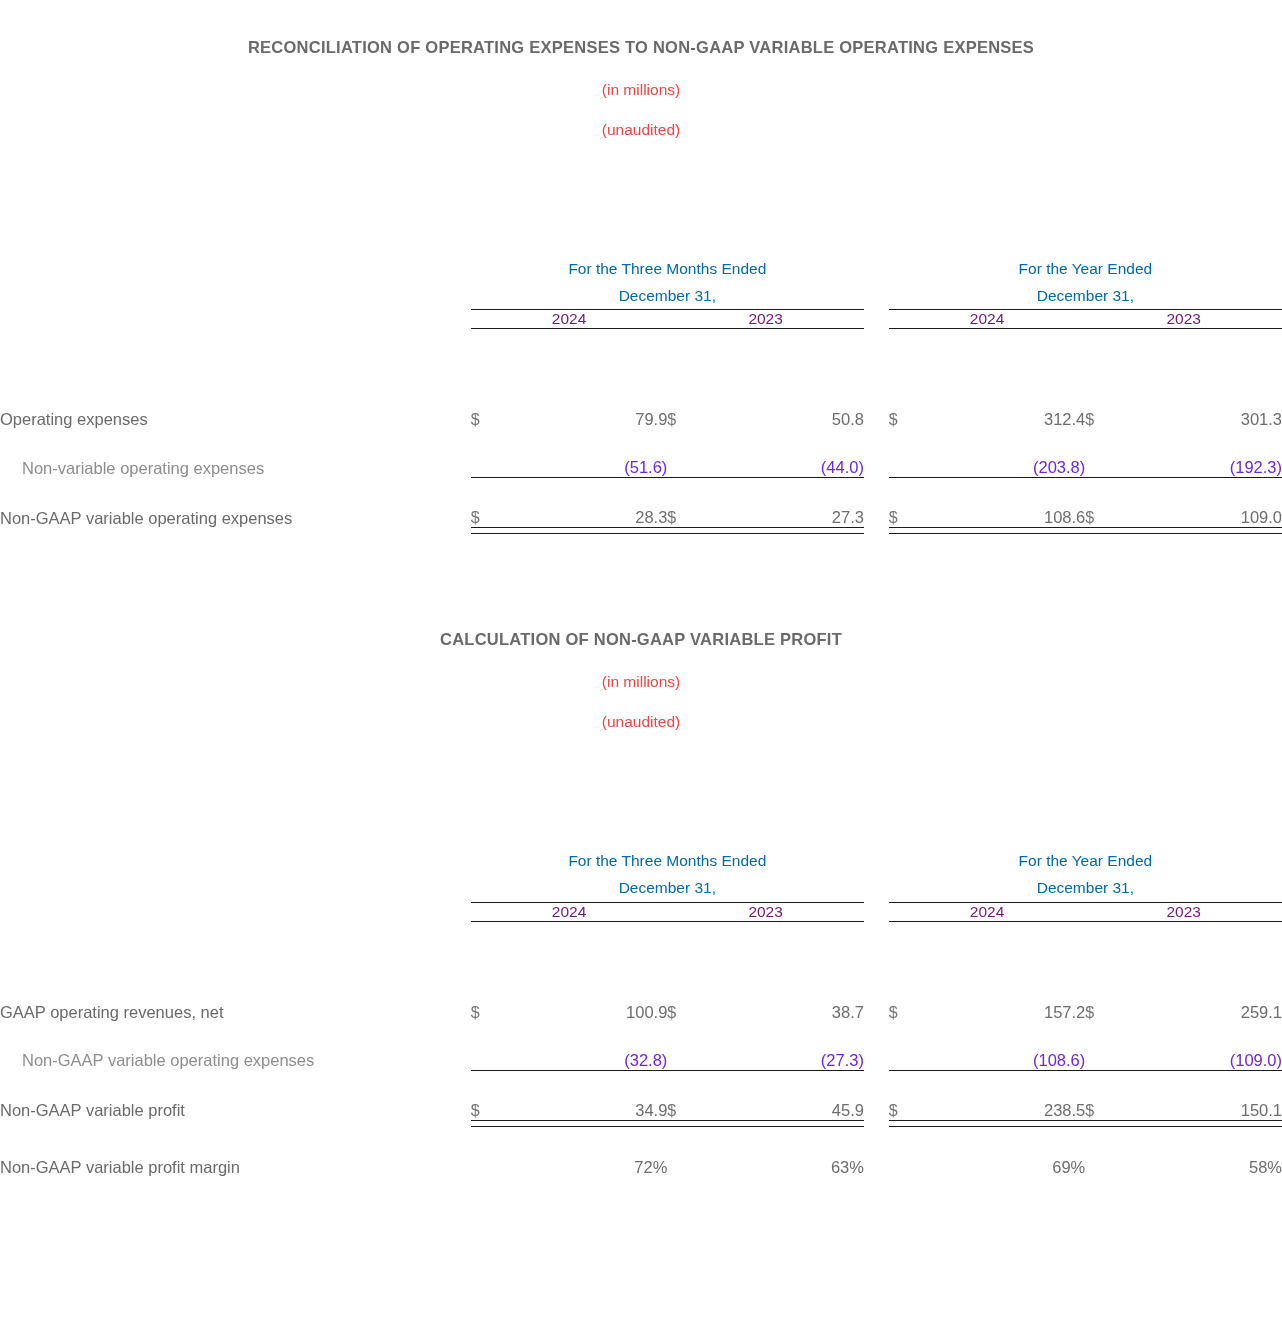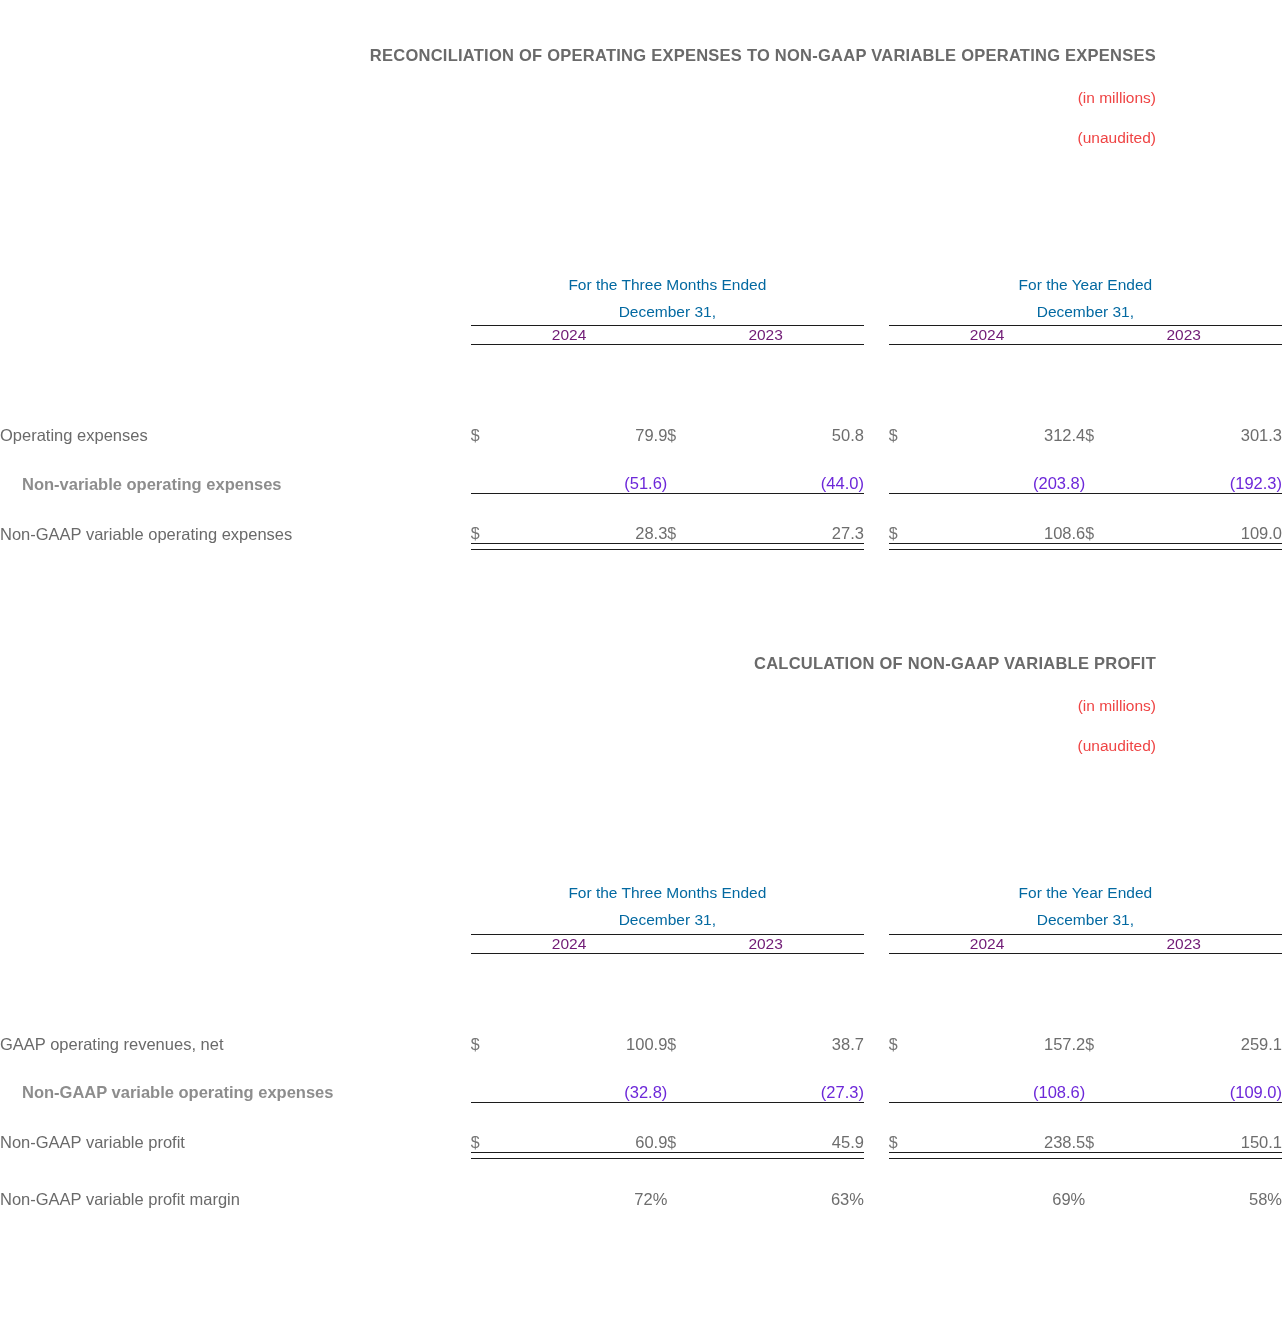--- a/index.html
+++ b/index.html
@@ -16,23 +16,23 @@
     overflow: hidden;
   }
 
   .page {
     width: 1282px;
     position: relative;
   }
 
   
   .title-block {
-    text-align: right;
+    text-align: center;
     width: 1030px;
-    margin: 12px auto;
+    margin: 4px auto;
   }
   .doc-title {
     font-size: 16.5px;
     font-weight: 700;
     letter-spacing: 0.015em;
     color: #6a6a6a;
     white-space: nowrap;
   }
   .doc-sub {
     font-size: 15.5px;
@@ -82,21 +82,21 @@
 
   
   .row-label {
     font-size: 16.5px;
     font-weight: 700;
     color: #6a6a6a;
     padding-left: 10px;
     white-space: nowrap;
   }
   .row-label.sub {
-    font-weight: 700;
+    font-weight: 400;
     color: #8d8d8d;
     padding-left: 22px;
   }
   .cur {
     font-size: 16px;
     font-weight: 700;
     color: #757575;
     text-align: left;
     padding-left: 18px;
   }
@@ -310,21 +310,21 @@
         <td class="gap-cell"></td>
         <td class="cur plain"></td>
         <td class="val sub">(108.6)</td>
         <td class="cur plain"></td>
         <td class="val sub">(109.0)</td>
       </tr>
 
       <tr class="r-total">
         <td class="row-label">Non-GAAP variable profit</td>
         <td class="cur line-above">$</td>
-        <td class="val line-above">60.9</td>
+        <td class="val line-above">34.9</td>
         <td class="cur line-above">$</td>
         <td class="val line-above">45.9</td>
         <td class="gap-cell"></td>
         <td class="cur line-above">$</td>
         <td class="val line-above">238.5</td>
         <td class="cur line-above">$</td>
         <td class="val line-above">150.1</td>
       </tr>
 
       <tr>

